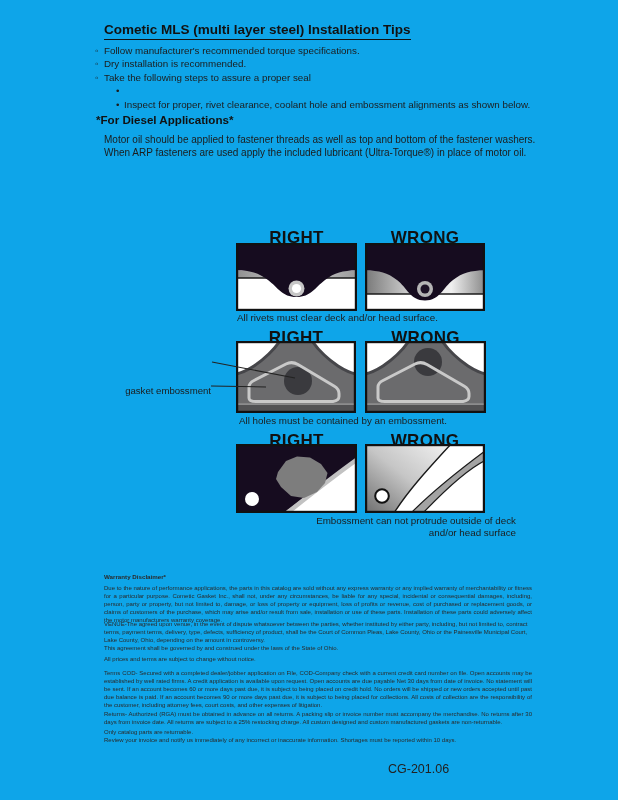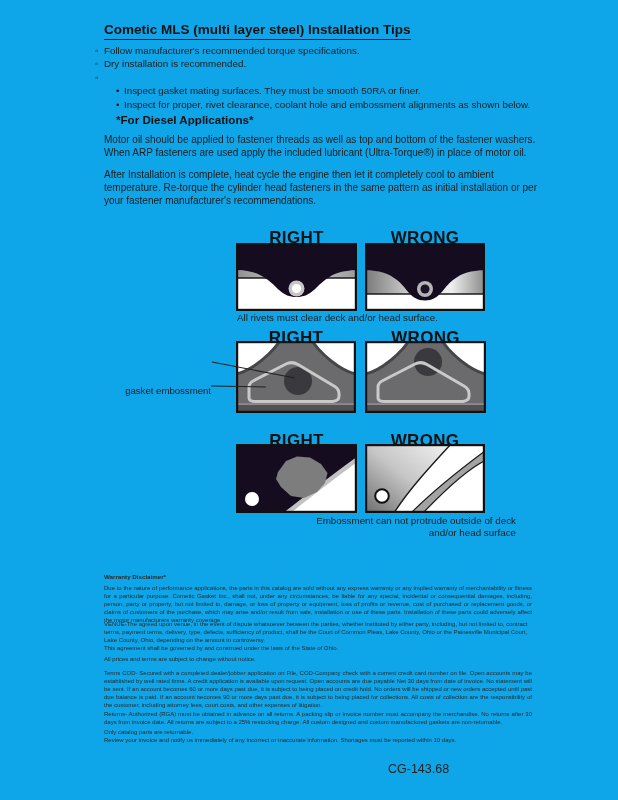--- a/index.html
+++ b/index.html
@@ -44,34 +44,33 @@
     <div class="b-row">
       <span class="b-mark">◦</span>
       <span>Follow manufacturer's recommended torque specifications.</span>
     </div>
     <div class="b-row">
       <span class="b-mark">◦</span>
       <span>Dry installation is recommended.</span>
     </div>
     <div class="b-row">
       <span class="b-mark">◦</span>
+      <span>Take the following steps to assure a proper seal</span>
     </div>
     <div class="b-row lvl2">
       <span class="b-mark">•</span>
-      <span>Inspect gasket mating surfaces.  They must be smooth 50RA or finer.</span>
     </div>
     <div class="b-row lvl2">
       <span class="b-mark">•</span>
       <span>Inspect for proper, rivet clearance, coolant hole and embossment alignments as shown below.</span>
     </div>
   </div>
 
-  <div class="abs h2" style="left:116px;top:113px;">*For Diesel Applications*</div>
+  <div class="abs h2" style="left:96px;top:113px;">*For Diesel Applications*</div>
   <div class="abs para" style="left:104px;top:133px;width:447px;">Motor oil should be applied to fastener threads as well as top and bottom of the fastener washers. When ARP fasteners are used apply the included lubricant (Ultra-Torque®) in place of motor oil.</div>
-  <div class="abs para" style="left:104px;top:168px;width:442px;">After Installation is complete, heat cycle the engine then let it completely cool to ambient temperature. Re-torque the cylinder head fasteners in the same pattern as initial installation or per your fastener manufacturer's recommendations.</div>
 
   <div class="abs dlabel" style="left:236px;top:228px;width:121px;">RIGHT</div>
   <div class="abs dlabel" style="left:365px;top:228px;width:120px;">WRONG</div>
 
   <div class="abs" style="left:236px;top:243px;">
     <svg width="121" height="68" viewBox="0 0 121 68">
       <defs>
         <linearGradient id="gw1" x1="0" y1="0" x2="1" y2="0">
           <stop offset="0" stop-color="#8f8f8f"></stop>
             <stop offset="0.5" stop-color="#d6d6d6"></stop>
@@ -143,20 +142,21 @@
       <line x1="0" y1="63.2" x2="121" y2="63.2" stroke="#9d9d9d" stroke-width="1.3"></line>
       <rect x="1.1" y="1.1" width="118.8" height="69.8" fill="none" stroke="#111111" stroke-width="2.2"></rect>
     </svg>
   </div>
 
   <svg class="abs" style="left:108px;top:340px;" width="200" height="70" viewBox="0 0 200 70">
     <line x1="104" y1="22" x2="187" y2="38" stroke="#222222" stroke-width="1.1"></line>
     <line x1="103" y1="46" x2="158" y2="47" stroke="#222222" stroke-width="1.1"></line>
   </svg>
 
+  <div class="abs caption" style="left:239px;top:415px;width:280px;">All holes must be contained by an embossment.</div>
 
   <div class="abs dlabel" style="left:236px;top:431px;width:121px;">RIGHT</div>
   <div class="abs dlabel" style="left:365px;top:431px;width:120px;">WRONG</div>
 
   <div class="abs" style="left:236px;top:444px;">
     <svg width="121" height="69" viewBox="0 0 121 69">
       <rect width="121" height="69" fill="#ffffff"></rect>
       <path d="M0,0 H121 V14 C99,30 74,49 48,69 L0,69 Z" fill="#160c1f"></path>
       <path d="M121,15.5 C98,32 75,50 51,69" stroke="#c2c2c2" stroke-width="4.6" fill="none"></path>
       <path d="M42,28 L50,17 L61,12.5 L74,13.5 L85,20 L91.5,29 L89,39 L81,48 L68,54 L55,52 L45,43 L40,35 Z" fill="#7d7d7d"></path>
@@ -189,15 +189,15 @@
   <div class="abs fineh" style="left:104px;top:573px;">Warranty Disclaimer*</div>
   <div class="abs fine" style="left:104px;top:585px;width:428px;">Due to the nature of performance applications, the parts in this catalog are sold without any express warranty or any implied warranty of merchantability or fitness for a particular purpose.  Cometic Gasket Inc., shall not, under any circumstances, be liable for any special, incidental or consequential damages, including, person, party or property, but not limited to, damage, or loss of property or equipment, loss of profits or revenue, cost of purchased or replacement goods, or claims of customers of the purchase, which may arise and/or result from sale, installation or use of these parts.  Installation of these parts could adversely affect the motor manufacturers warranty coverage.</div>
   <div class="abs fine pre" style="left:104px;top:621px;width:428px;">VENUE-The agreed upon venue, in the event of dispute whatsoever between the parties, whether instituted by either party, including, but not limited to, contract terms, payment terms, delivery, type, defects, sufficiency of product, shall be the Court of Common Pleas, Lake County, Ohio or the Painesville Municipal Court, Lake County, Ohio, depending on the amount in controversy.
 This agreement shall be governed by and construed under the laws of the State of Ohio.</div>
   <div class="abs fine" style="left:104px;top:656px;width:428px;">All prices and terms are subject to change without notice.</div>
   <div class="abs fine" style="left:104px;top:670px;width:428px;">Terms COD- Secured with a completed dealer/jobber application on File, COD-Company check with a current credit card number on file.  Open accounts may be established by well rated firms.  A credit application is available upon request.  Open accounts are due payable Net 30 days from date of invoice.  No statement will be sent.  If an account becomes 60 or more days past due, it is subject to being placed on credit hold.  No orders will be shipped or new orders accepted until past due balance is paid.  If an account becomes 90 or more days past due, it is subject to being placed for collections.  All costs of collection are the responsibility of the customer, including attorney fees, court costs, and other expenses of litigation.</div>
   <div class="abs fine" style="left:104px;top:711px;width:428px;">Returns- Authorized (RGA) must be obtained in advance on all returns.  A packing slip or invoice number must accompany the merchandise.  No returns after 30 days from invoice date.  All returns are subject to a 25% restocking charge.  All custom designed and custom manufactured gaskets are non-returnable.</div>
   <div class="abs fine pre" style="left:104px;top:729px;width:428px;">Only catalog parts are returnable.
 Review your invoice and notify us immediately of any incorrect or inaccurate information.  Shortages must be reported within 10 days.</div>
 
-  <div class="abs pagecode" style="left:388px;top:762px;">CG-143.68</div>
+  <div class="abs pagecode" style="left:388px;top:762px;">CG-201.06</div>
 
 </div>
 
 </body></html>

